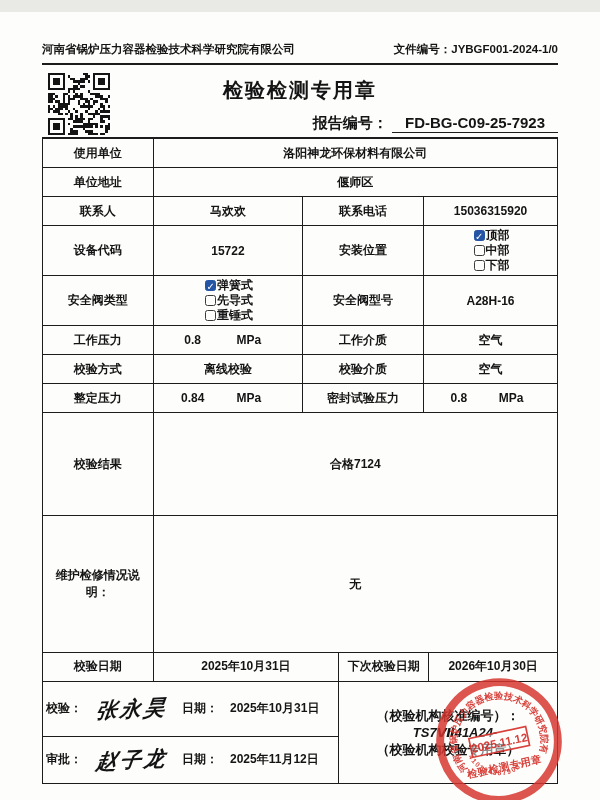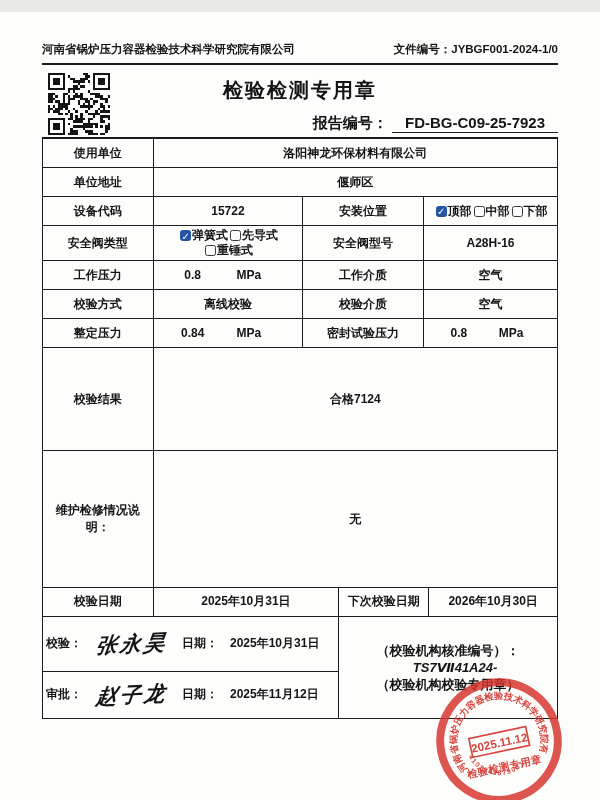--- a/index.html
+++ b/index.html
@@ -34,21 +34,21 @@
   }
   table.main-tbl{border-top:2px solid #1c1c1c;}
   .h28 td{height:24px;} .h30 td{height:26px;}
   td.big-cell{height:98px;vertical-align:top;text-align:left;padding:5px 8px;}
   td.big-cell2{height:132px;vertical-align:top;text-align:left;padding:5px 8px;}
   td.left-label{text-align:left;padding-left:5px;}
   .vu{display:flex;width:100%;}
   .vu .v{flex:1.15;text-align:center;}
   .vu .unit{flex:1;text-align:left;padding-left:8px;}
   
-  .optgroup{display:flex;justify-content:center;flex-wrap:wrap;align-items:center;line-height:15px;}
+  .optgroup{display:flex;justify-content:center;flex-wrap:wrap;align-items:center;line-height:15px;flex-direction:column;}
   .opt{white-space:nowrap;display:inline-flex;align-items:center;}
   .cb{
     display:inline-block;width:11px;height:11px;box-sizing:border-box;
     border:1.3px solid #3a3a3a;border-radius:2.5px;margin:0 1px 0 2px;
     position:relative;flex:0 0 auto;
   }
   .cb.checked{background:#2455a4;border-color:#2455a4;}
   .cb.checked::after{
     content:"\2713";position:absolute;left:0.5px;top:-2.5px;
     color:#fff;font-size:10px;font-weight:bold;
@@ -405,20 +405,26 @@
       <tbody>
           <tr class="h28">
         <td>使用单位</td>
         <td colspan="3">洛阳神龙环保材料有限公司</td>
       </tr>
       <tr class="h28">
         <td>单位地址</td>
         <td colspan="3">偃师区</td>
       </tr>
       <tr class="h28">
+        <td>联系人</td>
+        <td>马欢欢</td>
+        <td>联系电话</td>
+        <td>15036315920</td>
+      </tr>
+      <tr class="h28">
         <td>设备代码</td>
         <td>15722</td>
         <td>安装位置</td>
         <td>
           <span class="optgroup">
             <span class="opt">
                   <span class="cb checked"></span>
                   <span>顶部</span>
                 </span>
             <span class="opt">

